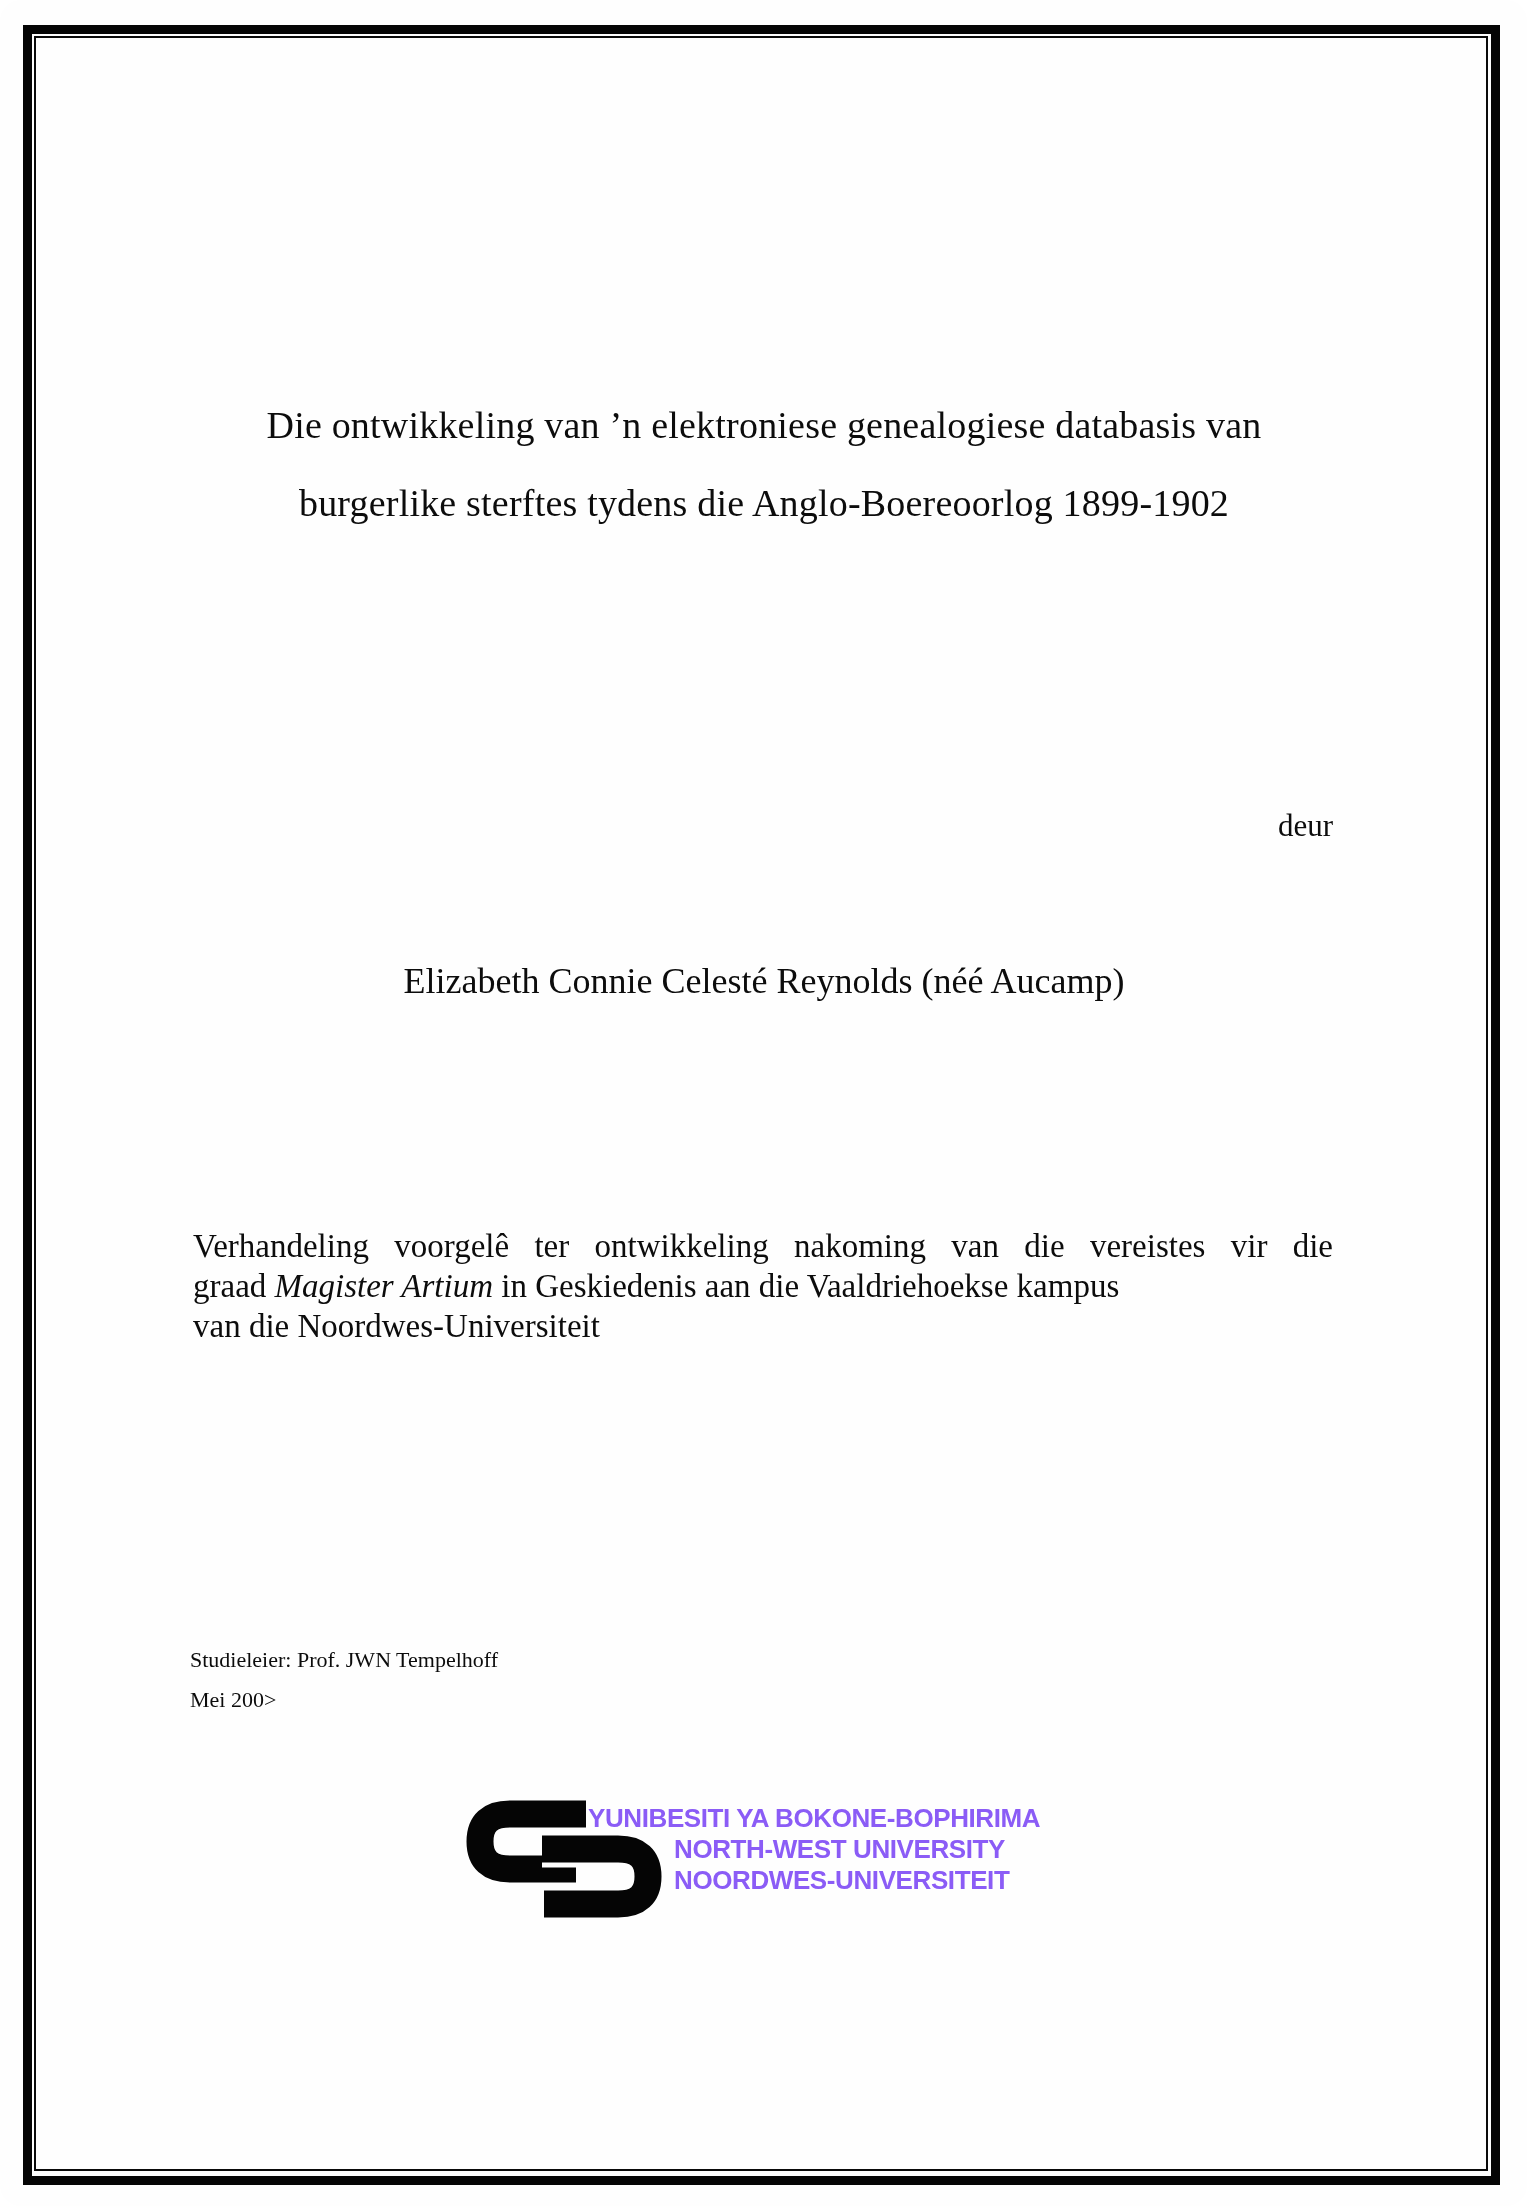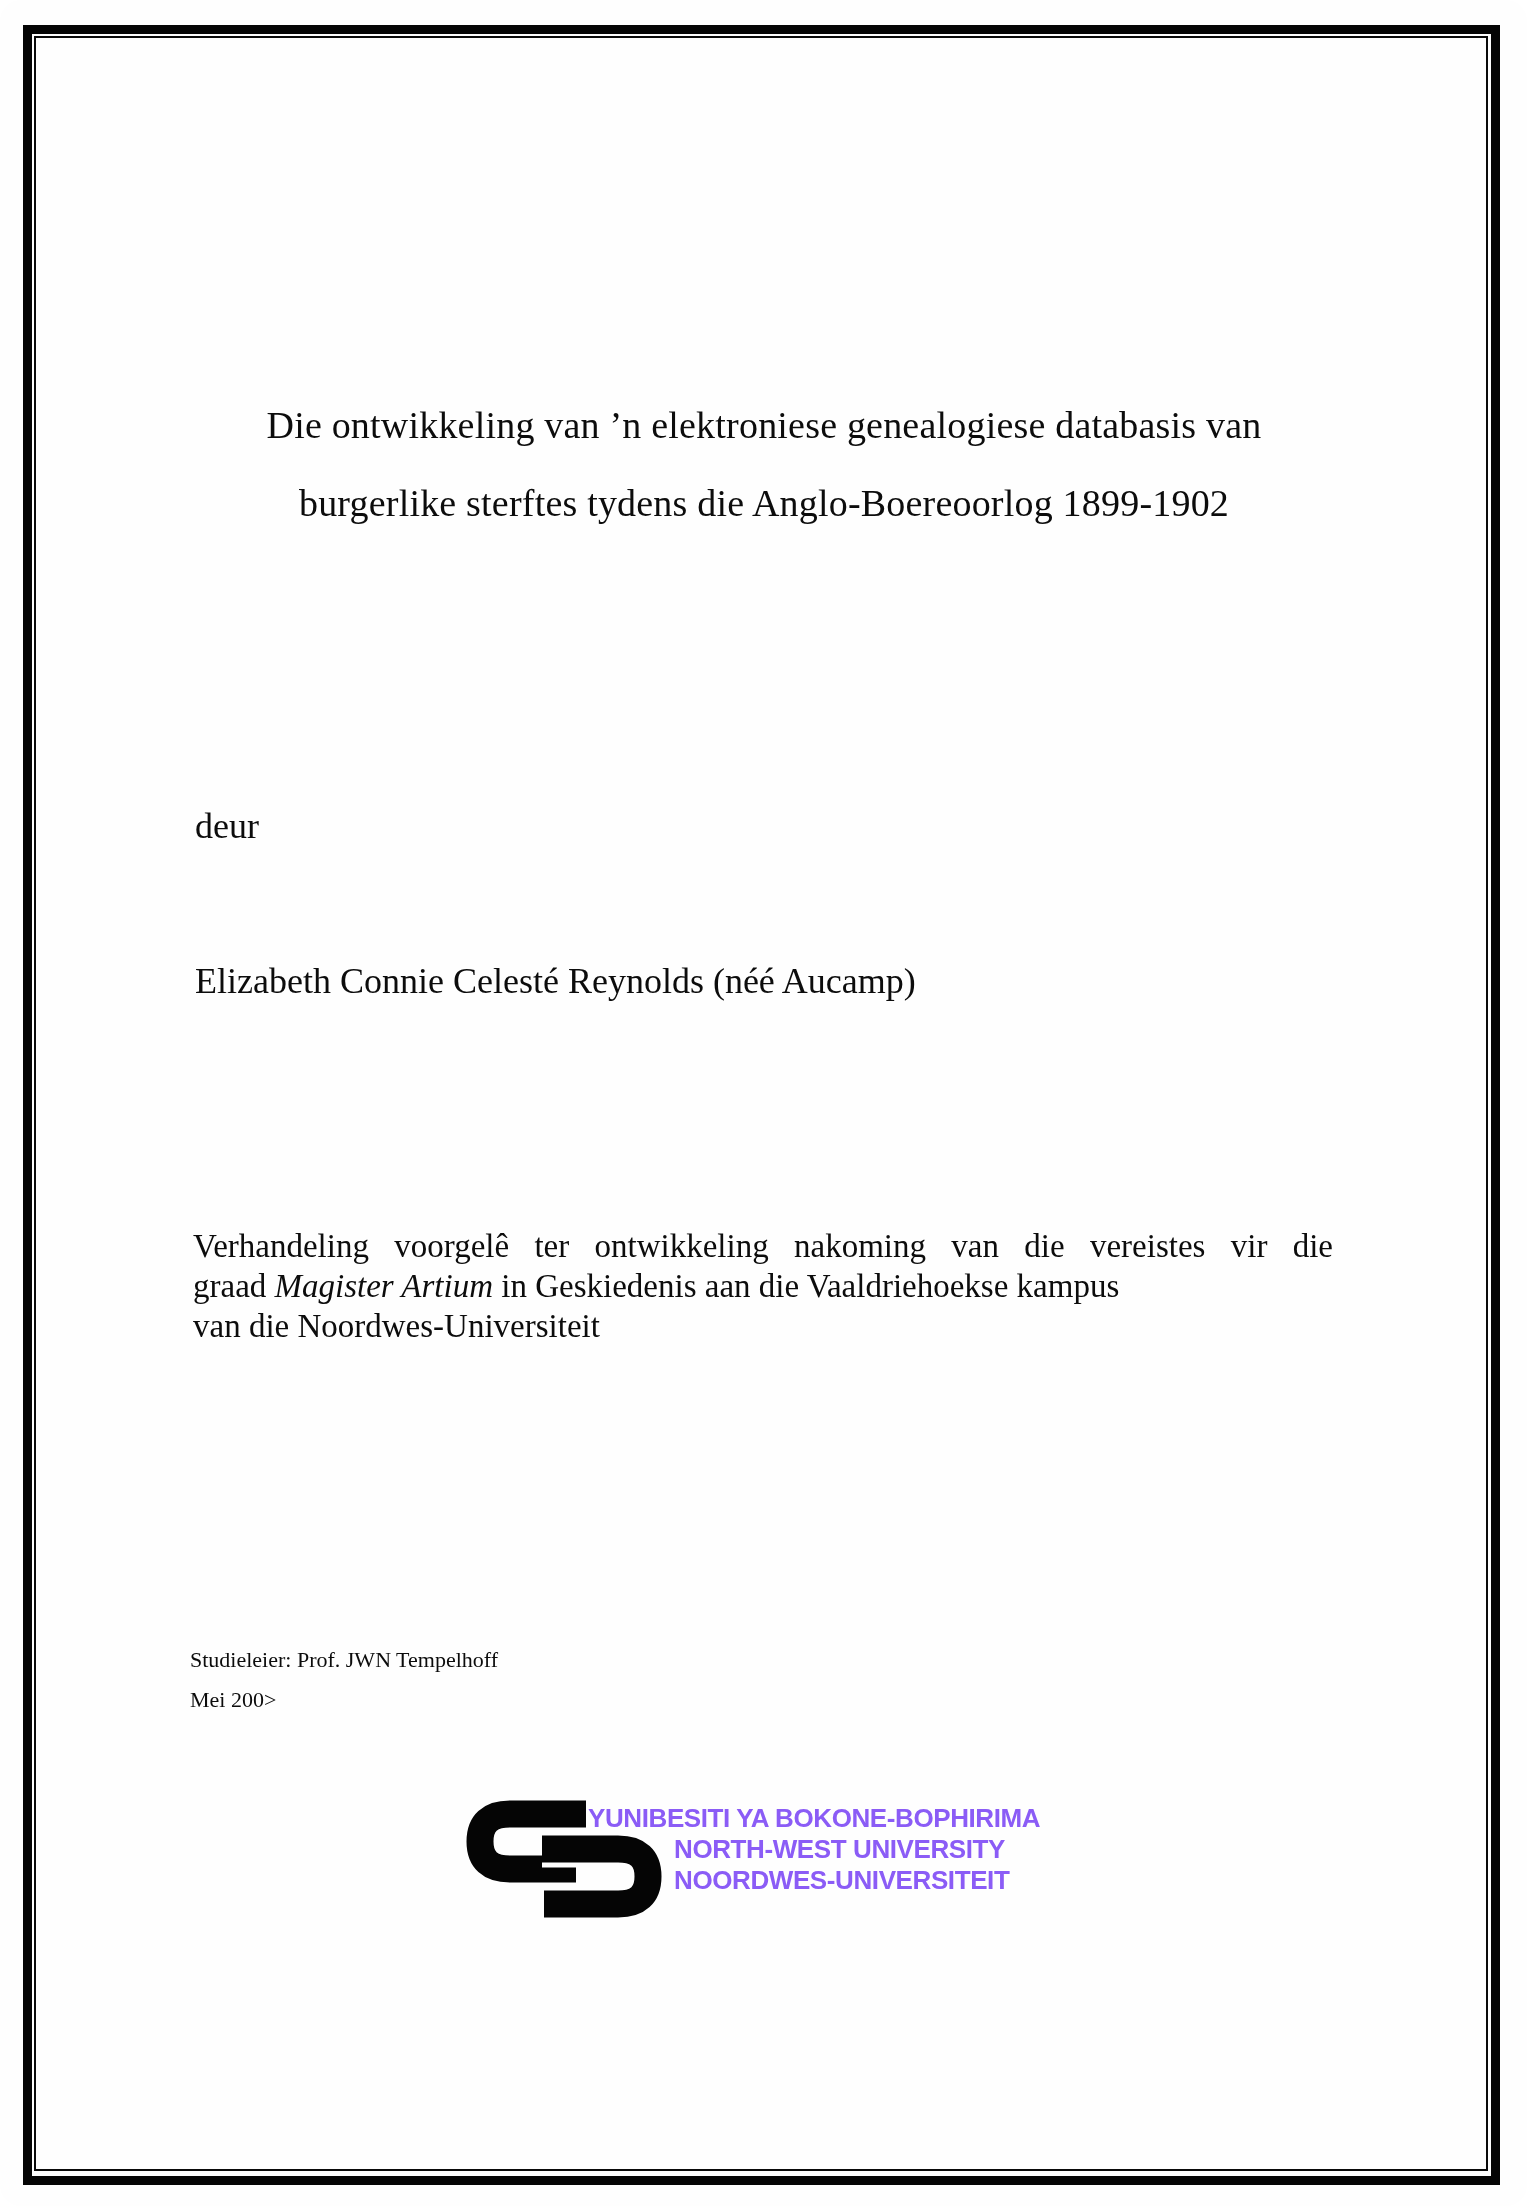--- a/index.html
+++ b/index.html
@@ -45,31 +45,32 @@
     font-size: 38px;
     line-height: 78px;
     text-align: center;
     letter-spacing: 0.2px;
   }
   .byline {
     position: absolute;
     left: 195px;
     top: 806px;
     width: 1138px;
-    font-size: 36px;
+    font-size: 31px;
     line-height: 40px;
-    text-align: left;
+    text-align: right;
   }
   .author {
     position: absolute;
     left: 195px;
     top: 960px;
     width: 1138px;
     font-size: 36px;
     line-height: 42px;
+    text-align: center;
   }
   .degree-block {
     position: absolute;
     left: 193px;
     top: 1226px;
     width: 1140px;
     font-size: 33px;
     line-height: 40px;
   }
   .degree-line-justified {

